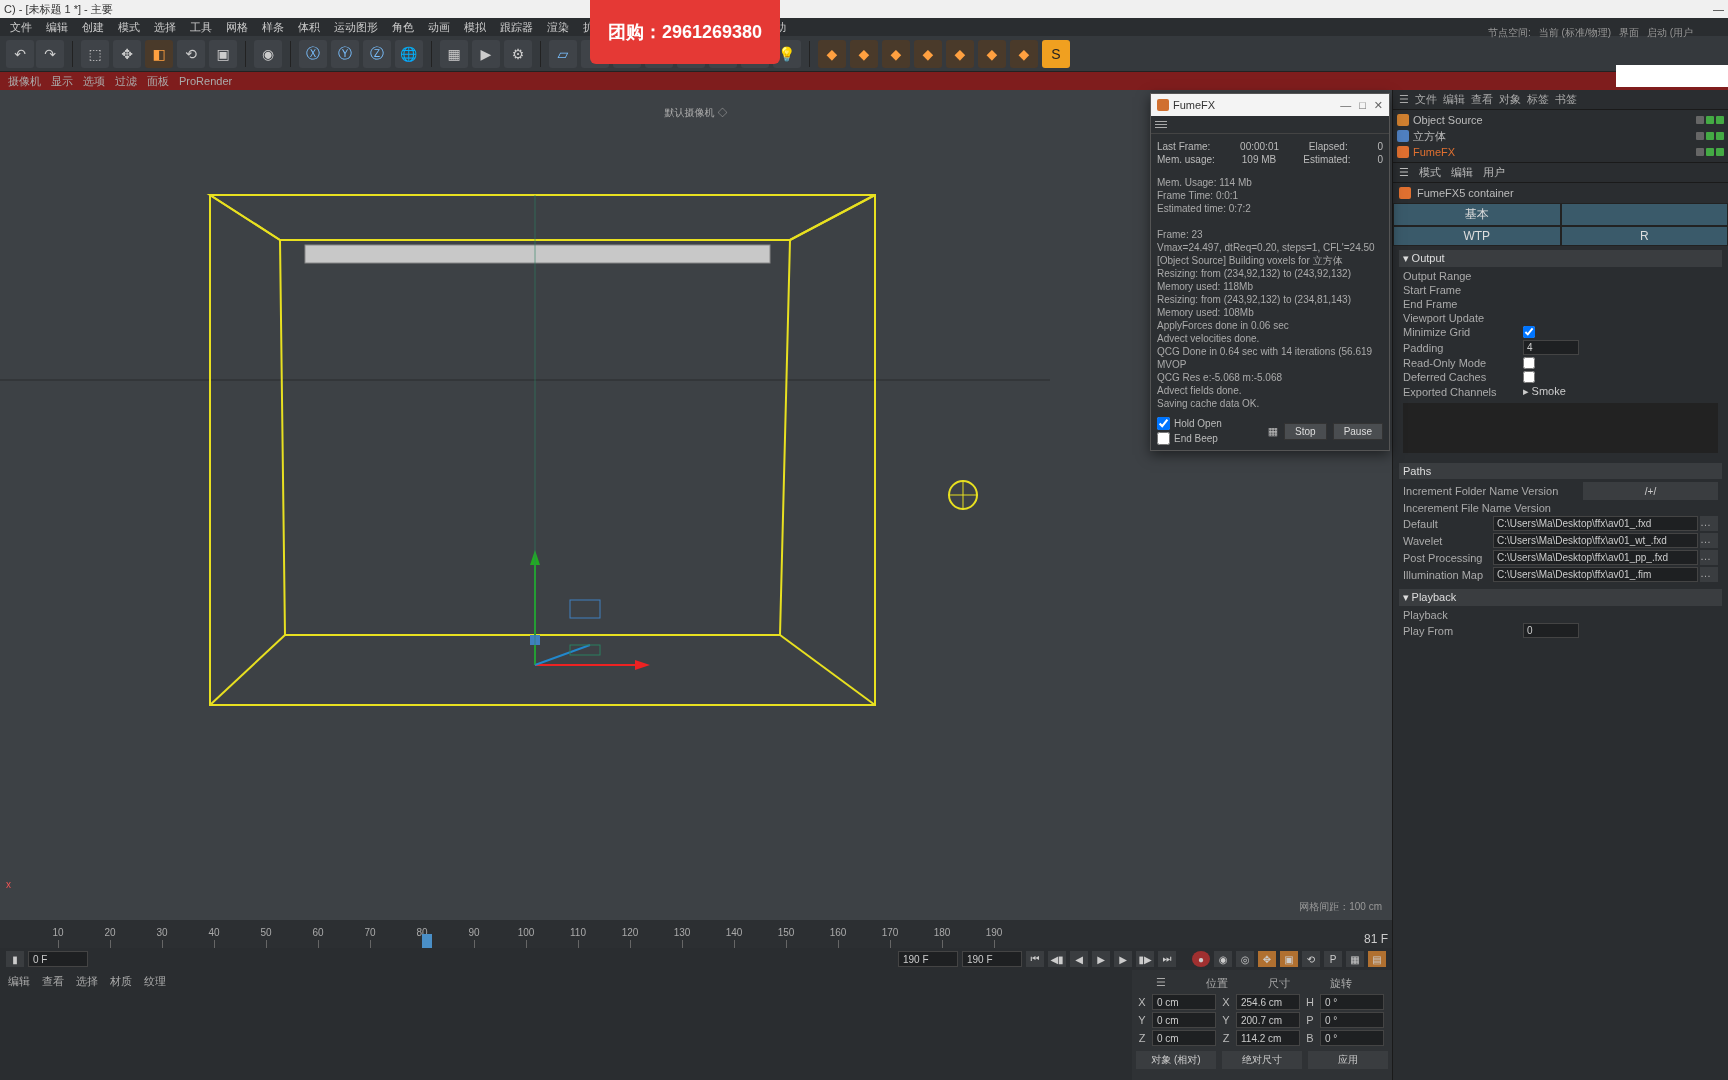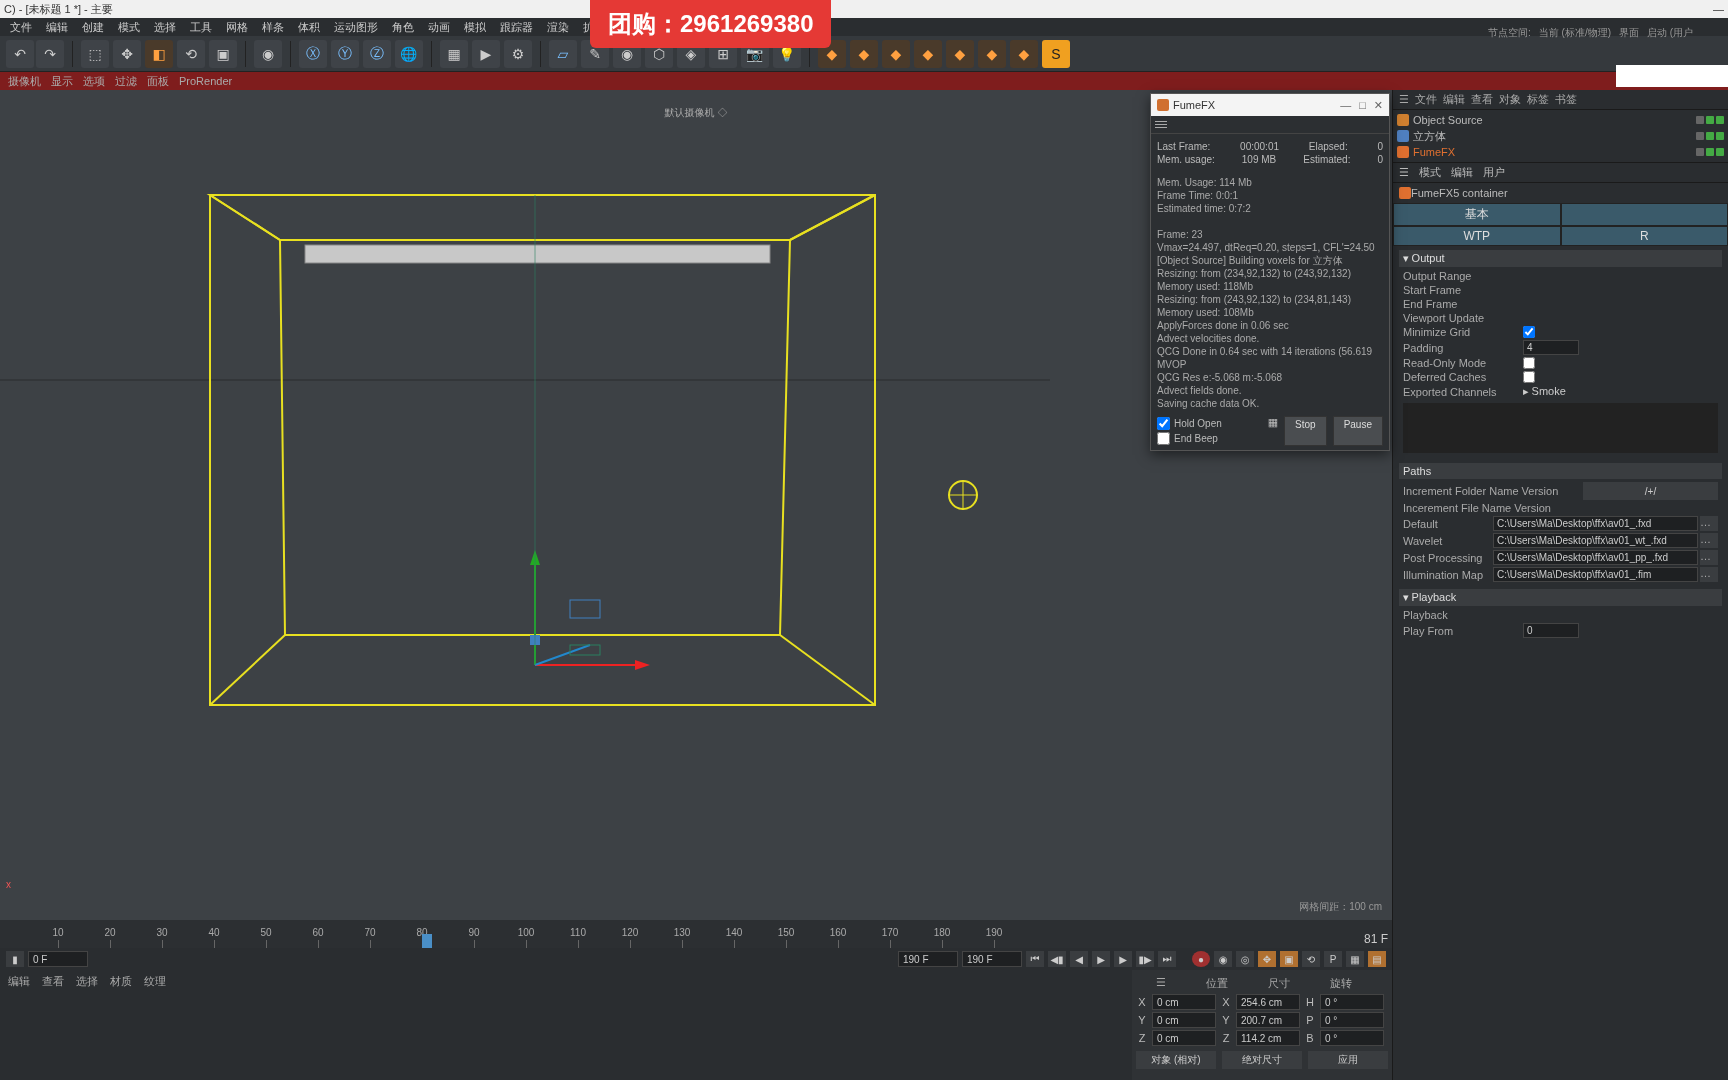--- a/index.html
+++ b/index.html
@@ -1,21 +1,21 @@
 <!DOCTYPE html>
 <html><head>
 <meta charset="utf-8">
 <style>
 * { margin: 0; padding: 0; box-sizing: border-box; font-family: "Microsoft YaHei", Arial, sans-serif; }
 body { background: #35393d; color: #bbb; font-size: 11px; overflow: hidden; width: 1728px; height: 1080px; }
 .titlebar { height: 18px; background: #f0f0f0; color: #333; display: flex; align-items: center; padding: 0 4px; font-size: 11px; }
 .titlebar .min { margin-left: auto; }
 .menubar { height: 18px; background: #2a2d30; display: flex; align-items: center; gap: 2px; padding: 0 4px; }
 .menubar span { padding: 0 6px; color: #ccc; cursor: default; }
-.promo-badge { position: absolute; top: 0; left: 590px; background: #e53935; color: #fff; font-size: 24px; font-weight: bold; padding: 8px 18px; border-radius: 0 0 6px 6px; }
+.promo-badge { position: absolute; top: 0; left: 590px; background: #e53935; color: #fff; font-size: 18px; font-weight: bold; padding: 20px 18px; border-radius: 0 0 6px 6px; }
 .toolbar { height: 36px; background: #35393d; border-bottom: 1px solid #222; display: flex; align-items: center; gap: 4px; padding: 0 6px; }
 .tool-group { display: flex; gap: 2px; align-items: center; }
 .tool-btn { width: 28px; height: 28px; background: #3f4348; border-radius: 3px; display: flex; align-items: center; justify-content: center; font-size: 14px; color: #ccc; }
 .tool-btn.orange { background: #4a3a2a; color: #ffa040; }
 .tool-btn.accent { color: #7ac0ff; }
 .divider { width: 1px; height: 26px; background: #222; margin: 0 4px; }
 .subtoolbar { height: 18px; background: #7f1d1d; display: flex; align-items: center; gap: 10px; padding: 0 8px; color: #aaa; }
 .main-row { display: flex; height: calc(100% - 90px); }
 .viewport-col { flex: 1; display: flex; flex-direction: column; }
 .viewport { flex: 1; background: #3d4145; position: relative; overflow: hidden; }
@@ -50,21 +50,21 @@
 .obj-row { display: flex; align-items: center; gap: 4px; height: 16px; font-size: 11px; }
 .obj-icon { width: 12px; height: 12px; border-radius: 2px; }
 .obj-icon.src { background: #d08030; }
 .obj-icon.cube { background: #5080c0; }
 .obj-icon.ffx { background: #e07030; }
 .dots { margin-left: auto; display: flex; gap: 2px; }
 .dot { width: 8px; height: 8px; border-radius: 1px; }
 .dot.g { background: #4a4; }
 .dot.gr { background: #666; }
 .attr-header { height: 20px; display: flex; gap: 10px; padding: 2px 6px; border-bottom: 1px solid #1a1a1a; align-items: center; }
-.attr-title { padding: 4px 6px; display: flex; align-items: center; }
+.attr-title { padding: 4px 6px; display: flex; align-items: center; gap: 6px; }
 .attr-tabs { display: flex; }
 .attr-tab { flex: 1; text-align: center; padding: 2px; background: #3a5a6a; color: #ddd; font-size: 12px; border: 1px solid #222; }
 .attr-section { padding: 2px 6px; }
 .attr-sec-head { background: #3a3d40; padding: 2px 4px; font-size: 11px; color: #ddd; margin: 2px 0; }
 .attr-row { display: flex; align-items: center; padding: 1px 4px; font-size: 11px; color: #aaa; }
 .attr-label { width: 120px; }
 .attr-input { width: 56px; height: 15px; background: #1e2022; color: #ccc; border: 1px solid #444; padding: 0 3px; font-size: 10px; }
 .attr-chk { width: 12px; height: 12px; }
 .path-input { flex: 1; height: 15px; background: #1e2022; color: #ccc; border: 1px solid #444; padding: 0 3px; font-size: 10px; }
 .path-btn { width: 18px; height: 15px; background: #3a3d40; margin-left: 2px; }
@@ -72,21 +72,21 @@
 .ffx-window { position: absolute; top: 93px; left: 1150px; width: 240px; background: #2c2f32; border: 1px solid #555; box-shadow: 0 4px 12px rgba(0,0,0,0.5); z-index: 100; }
 .ffx-titlebar { height: 22px; background: #f4f4f4; color: #333; display: flex; align-items: center; padding: 0 6px; font-size: 11px; }
 .ffx-titlebar .ffx-icon { width: 12px; height: 12px; background: #d07030; border-radius: 2px; margin-right: 4px; }
 .ffx-winbtns { margin-left: auto; display: flex; gap: 8px; color: #666; }
 .ffx-toolbar { height: 18px; border-bottom: 1px solid #444; display: flex; align-items: center; padding: 0 4px; }
 .ffx-ham { display: flex; flex-direction: column; gap: 2px; }
 .ffx-ham div { width: 12px; height: 1px; background: #aaa; }
 .ffx-stats { padding: 6px; font-size: 10px; color: #bbb; }
 .ffx-stats-row { display: flex; justify-content: space-between; padding: 1px 0; }
 .ffx-log { padding: 4px 6px; font-size: 10px; color: #aaa; line-height: 1.3; max-height: 240px; overflow: hidden; }
-.ffx-controls { padding: 4px 6px; display: flex; gap: 6px; }
+.ffx-controls { padding: 4px 6px; display: flex; align-items: center; gap: 6px; }
 .ffx-btn { padding: 2px 10px; background: #4a4d50; color: #ddd; font-size: 10px; border: 1px solid #333; }
 .ffx-chk-row { display: flex; align-items: center; gap: 4px; font-size: 10px; color: #bbb; padding: 1px 0; }
 .top-right-box { position: absolute; top: 65px; right: 0; width: 112px; height: 22px; background: #fff; z-index: 50; }
 .nodespace-bar { position: absolute; top: 26px; right: 0; width: 240px; height: 14px; display: flex; gap: 8px; font-size: 10px; color: #999; }
 </style>
 </head>
 <body>
 
 <div class="titlebar">
   <span>C) - [未标题 1 *] - 主要</span>

